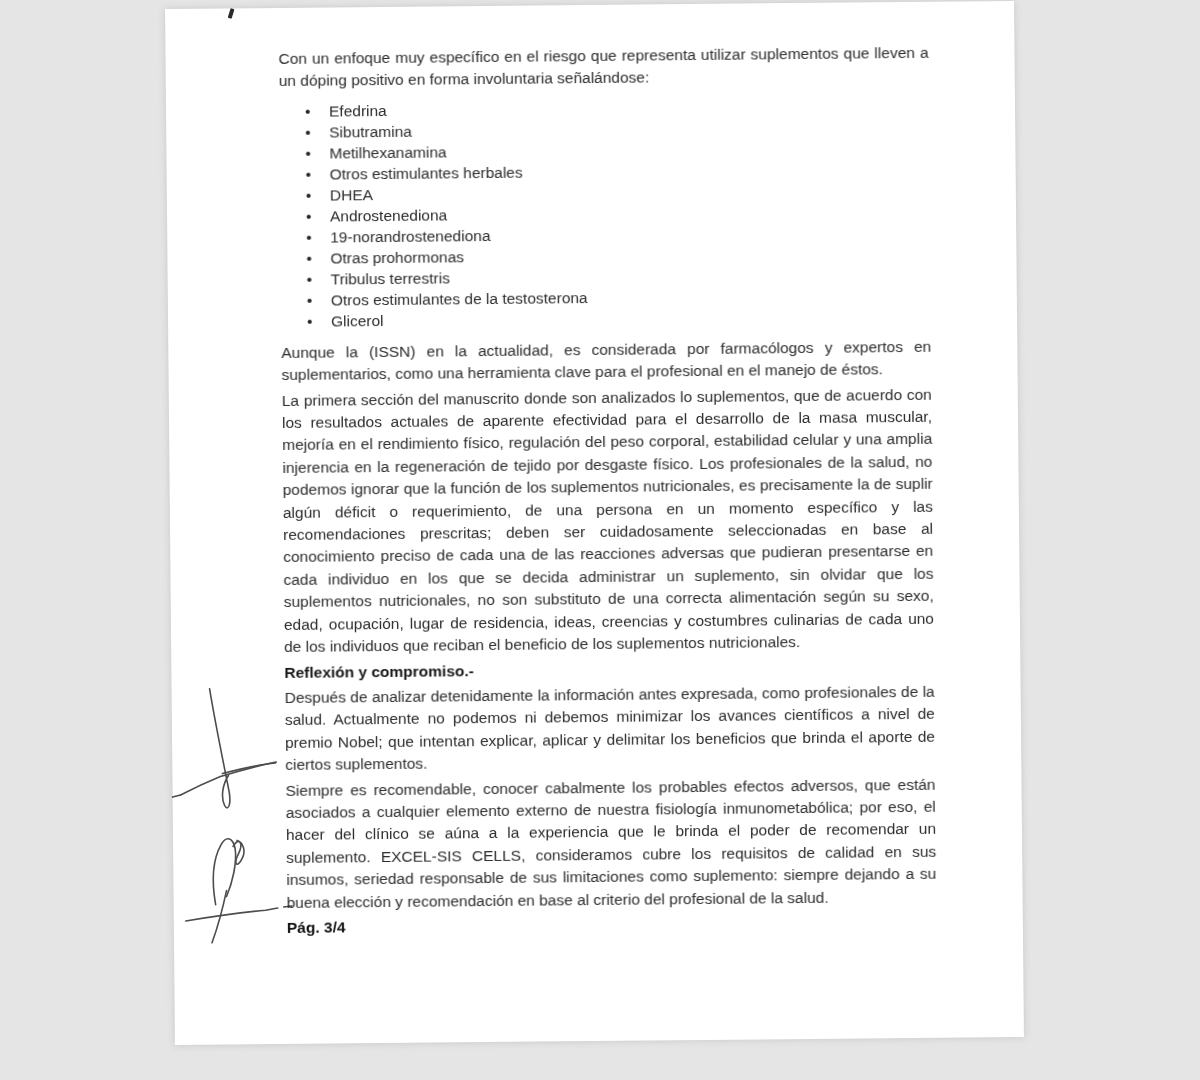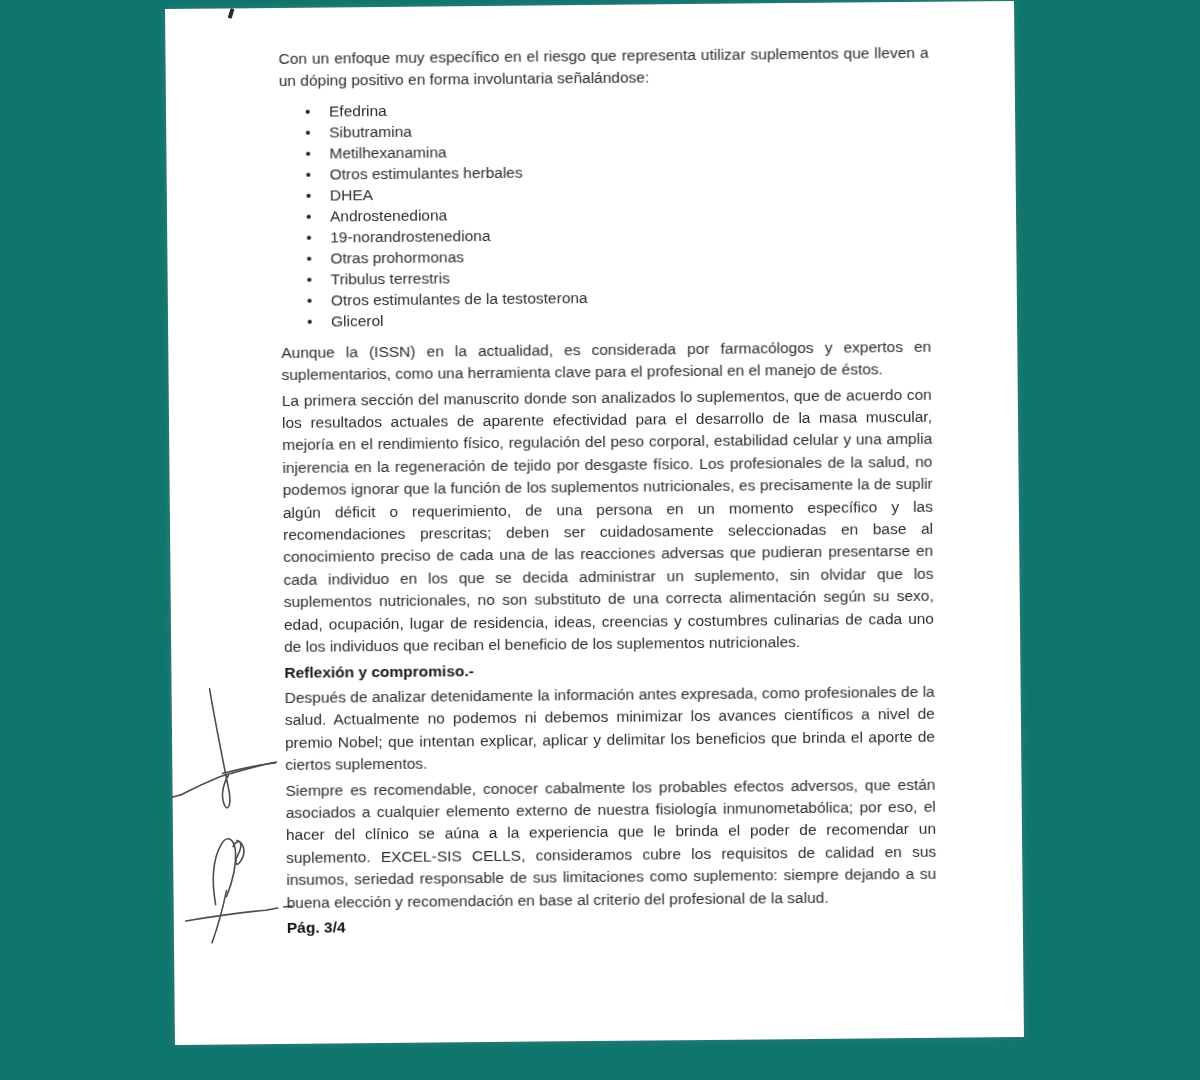--- a/index.html
+++ b/index.html
@@ -5,21 +5,21 @@
   html, body { margin: 0; padding: 0; }
   body {
     width: 1200px; height: 1080px;
     background: #ffffff;
     font-family: "Liberation Sans", sans-serif;
     overflow: hidden;
   }
   .screen {
     position: relative;
     width: 1200px; height: 1080px;
-    background: #0f766e;
+    background: #e5e5e5;
     overflow: hidden;
   }
   .page {
     position: absolute;
     left: 170px; top: 5px;
     width: 849px; height: 1036px;
     background: #ffffff;
     transform: rotate(-0.55deg);
     transform-origin: 50% 50%;
     box-shadow: 0 0 7px rgba(140,140,140,0.35);

